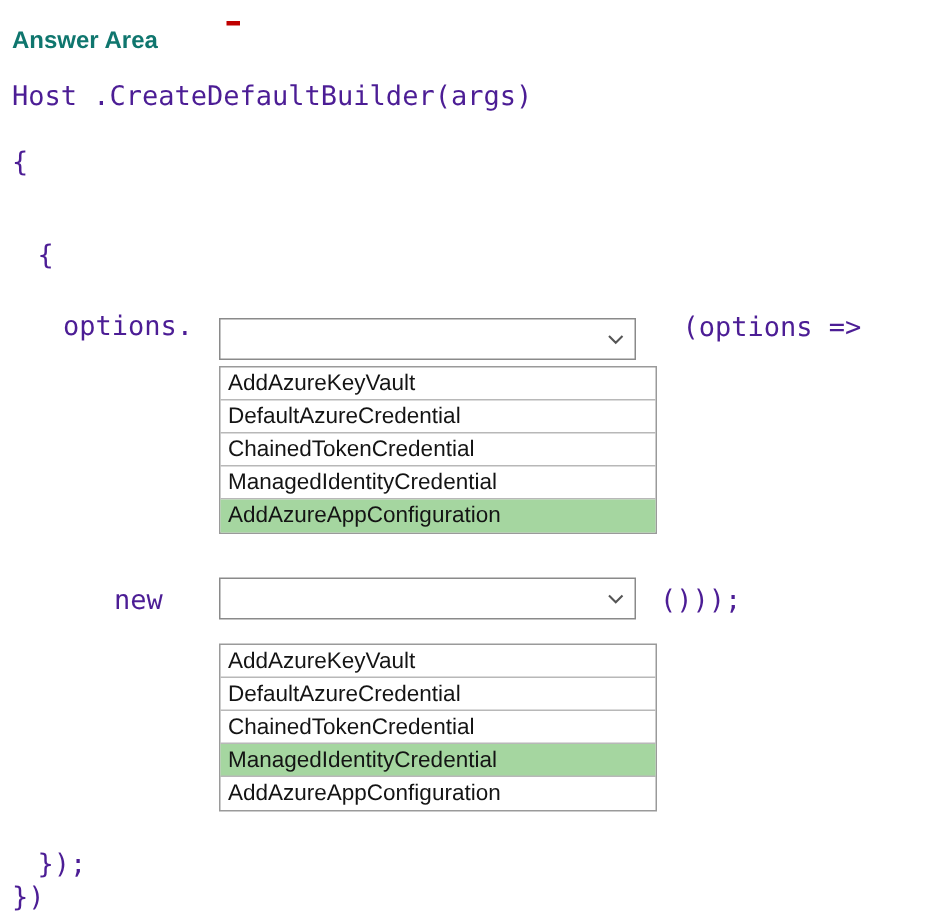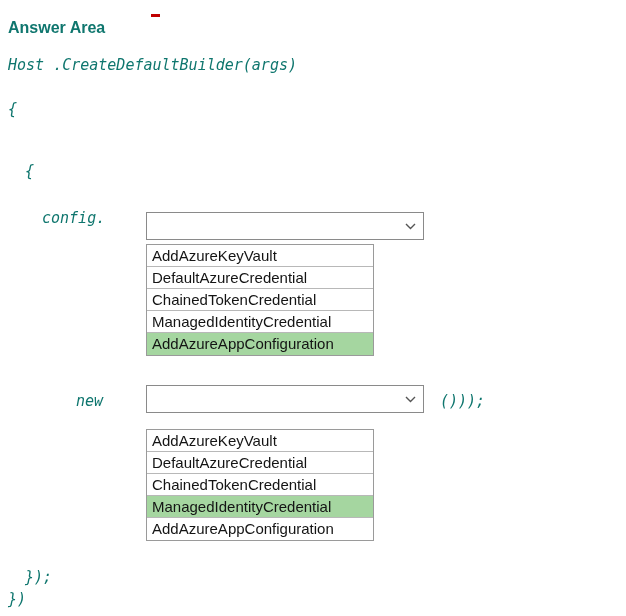--- a/index.html
+++ b/index.html
@@ -26,25 +26,24 @@
   .red-mark {
     position: absolute;
     left: 151px; top: 14px;
     width: 9px; height: 3px;
     background: var(--red-mark, #c00000);
   }
 
   .code {
     position: absolute;
     font-family: "DejaVu Sans Mono", "Liberation Mono", monospace;
-    font-size: 15px;
-    color: #0f766e;
+    font-size: 18px;
+    color: #4c1d95;
     white-space: pre;
     line-height: 20px;
-    font-style: italic;
   }
 
   .select {
     position: absolute;
     width: 278px; height: 28px;
     border: 1px solid var(--select-border, #8a8a8a);
     background: #fff;
     display: flex;
     align-items: center;
     justify-content: space-between;
@@ -55,21 +54,21 @@
     font-size: 14px;
     color: #222;
   }
   .select .chevron {
     display: inline-flex;
     align-items: center;
   }
 
   .listbox {
     position: absolute;
-    width: 228px;
+    width: 292px;
     background: #fff;
     border: 1px solid var(--list-border, #9a9a9a);
   }
   .listbox .option {
     height: 22px;
     line-height: 21px;
     padding: 0 5px;
     font-size: 15px;
     color: #141414;
     border-bottom: 1px solid #b8b8b8;
@@ -85,29 +84,30 @@
 <div class="screen">
 
   <div class="title">Answer Area</div>
   <div class="red-mark"></div>
 
   <div class="code" style="left:8px; top:55px">Host .CreateDefaultBuilder(args)</div>
   <div class="code" style="left:8px; top:99px">{</div>
 
   <div class="code" style="left:25px; top:161px">{</div>
 
-  <div class="code" style="left:42px; top:208px">config.</div>
+  <div class="code" style="left:42px; top:208px">options.</div>
   <div class="select" style="left:146px; top:212px">
     <span class="value"></span>
     <span class="chevron">
       <svg width="11" height="7" viewBox="0 0 11 7">
           <polyline points="1,1 5.5,5.5 10,1" fill="none" stroke="#555" stroke-width="1.4"></polyline>
         </svg>
     </span>
   </div>
+  <div class="code" style="left:455px; top:209px">(options =&gt;</div>
 
   <div class="listbox" style="left:146px; top:244px">
       <div class="option">AddAzureKeyVault</div>
       <div class="option">DefaultAzureCredential</div>
       <div class="option">ChainedTokenCredential</div>
       <div class="option">ManagedIdentityCredential</div>
       <div class="option selected">AddAzureAppConfiguration</div>
     </div>
 
   <div class="code" style="left:76px; top:391px">new</div>

